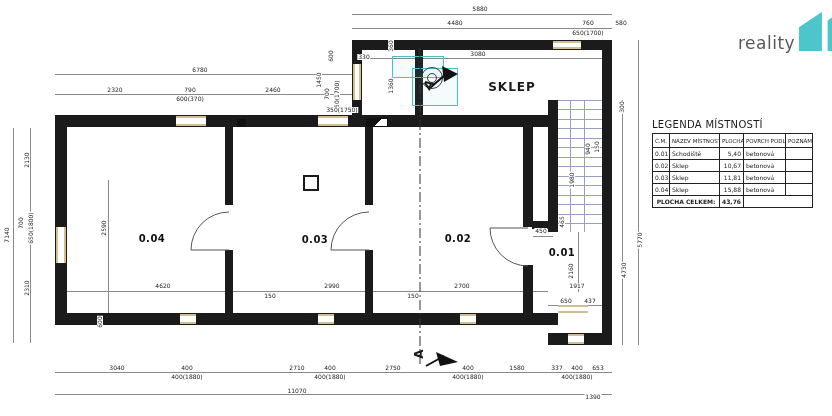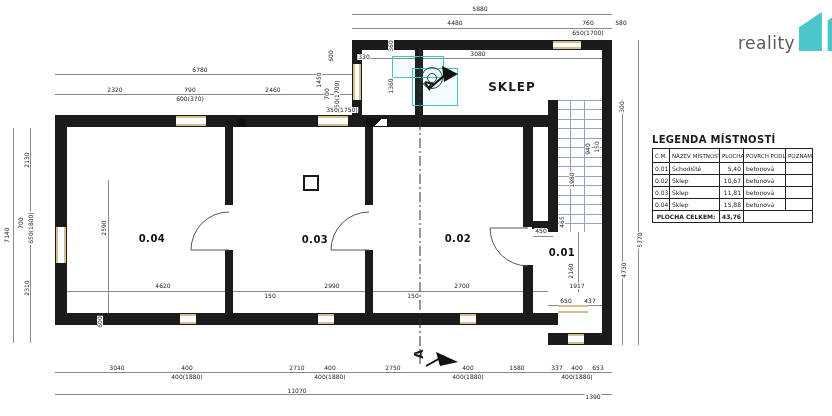--- a/index.html
+++ b/index.html
@@ -22,21 +22,21 @@
   .flue-sq{position:absolute;background:#111;}
   
   .dim{position:absolute;font-size:6px;line-height:6px;color:#222;white-space:nowrap;
        transform:translate(-50%,-50%);background:#fff;padding:0 1px;}
   .dim.rot{transform:translate(-50%,-50%) rotate(-90deg);}
   .room-label{position:absolute;font-size:10px;font-weight:bold;color:#111;transform:translate(-50%,-50%);letter-spacing:0.5px;}
   .area-label{position:absolute;font-size:12px;font-weight:bold;letter-spacing:1px;transform:translate(-50%,-50%);}
   .sec-a{position:absolute;font-size:12px;font-weight:bold;}
   
   .legend{position:absolute;left:652px;top:119px;width:162px;}
-  .legend h3{margin:15px 0 3px 0;font-size:10px;font-weight:bold;letter-spacing:0.3px;white-space:nowrap;}
+  .legend h3{margin:0 0 3px 0;font-size:10px;font-weight:normal;letter-spacing:0.3px;white-space:nowrap;}
   .legend table{border-collapse:collapse;font-size:6px;width:160px;table-layout:fixed;}
   .legend th,.legend td{border:1px solid #222;padding:0 2px;height:11px;text-align:left;font-weight:normal;overflow:hidden;white-space:nowrap;}
   .legend th{font-size:5.5px;height:13px;}
   .legend col.c1{width:17px}.legend col.c2{width:50px}.legend col.c3{width:24px}
   .legend col.c4{width:42px}.legend col.c5{width:27px}
   .legend td:nth-child(3){text-align:right;}
   .legend tr.total td{border-top:1.5px solid #111;font-weight:bold;}
   
   .logo{position:absolute;left:738px;top:10px;display:flex;align-items:flex-end;}
   .logo .txt{font-size:17px;color:#58595b;letter-spacing:0.5px;line-height:17px;margin-right:2px;}

